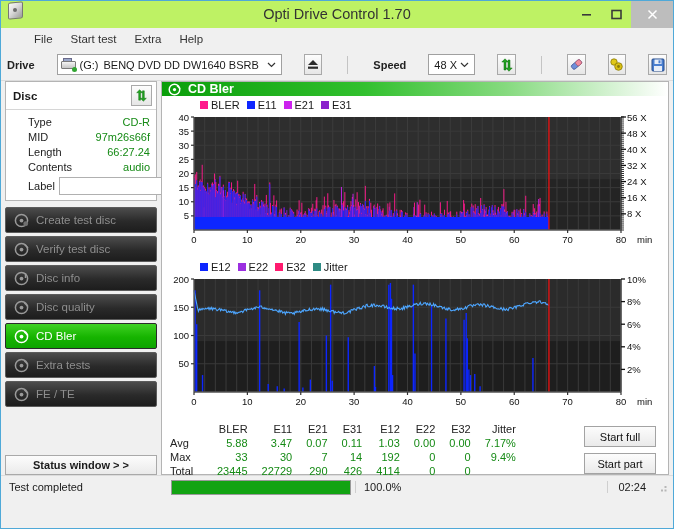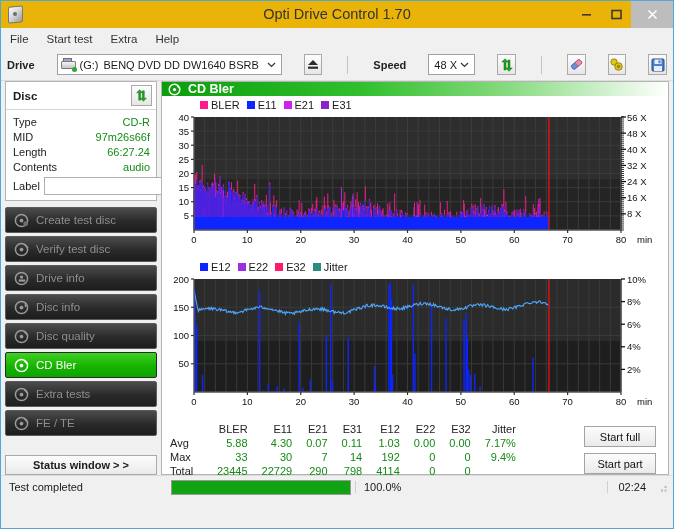--- a/index.html
+++ b/index.html
@@ -6,22 +6,22 @@
   html,body { width:674px; height:529px; overflow:hidden; }
   body {
     font-family: "Liberation Sans", sans-serif;
     font-size: 11px;
     background: #f0f0f0;
     color: #1a1a1a;
     border: 1px solid #4fa9d8;
   }
   
   #titlebar {
-    height: 27px; background: #eab308; position: relative;
-    display:flex; align-items:center;
+    height: 27px; background: #bef264; position: relative;
+    display:flex; 
   }
   #app-icon {
     width:20px; height:20px; margin-left:5px; position:relative; flex:0 0 auto;
   }
   #app-icon .disc {
     position:absolute; left:2px; top:1px; width:15px; height:17px;
     background: linear-gradient(135deg,#fafafa 0%,#d9d9d9 45%,#9a9a9a 100%);
     border:1px solid #777; border-radius:2px;
     transform: skewY(-6deg);
   }
@@ -33,21 +33,21 @@
     position:absolute; left:0; right:0; text-align:center;
     font-size:14.5px; color:#333; line-height:27px; pointer-events:none;
   }
   #win-controls { margin-left:auto; display:flex; height:27px; }
   .winbtn { width:30px; height:27px; display:flex; align-items:center; justify-content:center; }
   .winbtn.close { width:42px; background:#bdbdbd; }
   .winbtn svg { display:block; }
   
   #menubar {
     height:21px; background:#f0f0f0; display:flex; align-items:center;
-    padding-left:0; gap:0px;
+    padding-left:24px; gap:0px;
   }
   .menuitem { padding:2px 9px; font-size:11.5px; color:#333; }
   
   #toolbar {
     height:32px; background:#f0f0f0; display:flex; align-items:center;
     padding:0 6px; gap:22px; border-bottom:1px solid #dcdcdc;
   }
   .tb-label { font-weight:bold; font-size:11px; color:#222; }
   #drive-combo {
     width:255px; height:21px; background:#fff; border:1px solid #a0a0a0;
@@ -72,21 +72,21 @@
   
   #body { display:flex; height:394px; padding:0 4px; gap:4px; }
   
   #sidebar { width:152px; flex:0 0 auto; display:flex; flex-direction:column; }
   #disc-panel { background:#fff; border:1px solid #b4b4b4; padding:0; }
   #disc-head {
     display:flex; align-items:center; justify-content:space-between;
     padding:3px 4px 3px 7px; border-bottom:1px solid #d6d6d6;
   }
   #disc-head .t { font-weight:bold; font-size:11.5px; }
-  #disc-rows { padding:4px 6px 5px 7px; }
+  #disc-rows { padding:4px 6px 5px 22px; }
   .disc-row { display:flex; justify-content:space-between; align-items:center; height:15px; font-size:11px; }
   .disc-row .k { color:#222; }
   .disc-row .v { color:#158a15; }
   #label-row { display:flex; align-items:center; gap:4px; margin-top:2px; height:19px; }
   #label-row .k { width:43px; font-size:11px; }
   #label-input { flex:1; height:18px; border:1px solid #b0b0b0; background:#fff; }
   .cdicon {
     width:20px; height:18px; background:linear-gradient(#f6f6f6,#dcdcdc);
     border:1px solid #a9a9a9; display:flex; align-items:center; justify-content:center;
   }
@@ -305,28 +305,20 @@
         </svg>
         <span>Create test disc</span>
       </div>
       <div class="navbtn">
         <svg class="navicon" viewBox="0 0 16 16">
           <circle cx="8" cy="8" r="6.5" fill="none" stroke="#9a9a9a" stroke-width="1.6"></circle>
           <circle cx="8" cy="8" r="2" fill="#9a9a9a"></circle>
           <path d="M11.5 3 L15 6.5" stroke="#9a9a9a" stroke-width="1.6"></path>
         </svg>
         <span>Verify test disc</span>
-      </div>
-      <div class="navbtn">
-        <svg class="navicon" viewBox="0 0 16 16">
-          <circle cx="8" cy="8" r="6.5" fill="none" stroke="#9a9a9a" stroke-width="1.6"></circle>
-          <rect x="5" y="9" width="7" height="2.4" fill="#9a9a9a"></rect>
-          <circle cx="8" cy="6.5" r="1.8" fill="#9a9a9a"></circle>
-        </svg>
-        <span>Drive info</span>
       </div>
       <div class="navbtn">
         <svg class="navicon" viewBox="0 0 16 16">
           <circle cx="8" cy="8" r="6.5" fill="none" stroke="#9a9a9a" stroke-width="1.6"></circle>
           <circle cx="8" cy="8" r="2" fill="#9a9a9a"></circle>
           <rect x="11.5" y="2.5" width="1.6" height="5" fill="#9a9a9a"></rect>
         </svg>
         <span>Disc info</span>
       </div>
       <div class="navbtn">
@@ -1755,21 +1747,21 @@
               <th>E12</th>
               <th>E22</th>
               <th>E32</th>
               <th>Jitter</th>
             </tr>
           </thead>
           <tbody>
             <tr>
               <td class="rowhdr">Avg</td>
               <td>5.88</td>
-              <td>4.30</td>
+              <td>3.47</td>
               <td>0.07</td>
               <td>0.11</td>
               <td>1.03</td>
               <td>0.00</td>
               <td>0.00</td>
               <td>7.17%</td>
             </tr>
             <tr>
               <td class="rowhdr">Max</td>
               <td>33</td>
@@ -1779,21 +1771,21 @@
               <td>192</td>
               <td>0</td>
               <td>0</td>
               <td>9.4%</td>
             </tr>
             <tr>
               <td class="rowhdr">Total</td>
               <td>23445</td>
               <td>22729</td>
               <td>290</td>
-              <td>798</td>
+              <td>426</td>
               <td>4114</td>
               <td>0</td>
               <td>0</td>
               <td></td>
             </tr>
           </tbody>
         </table>
 
         <div id="startbtns">
           <div class="startbtn">Start full</div>

